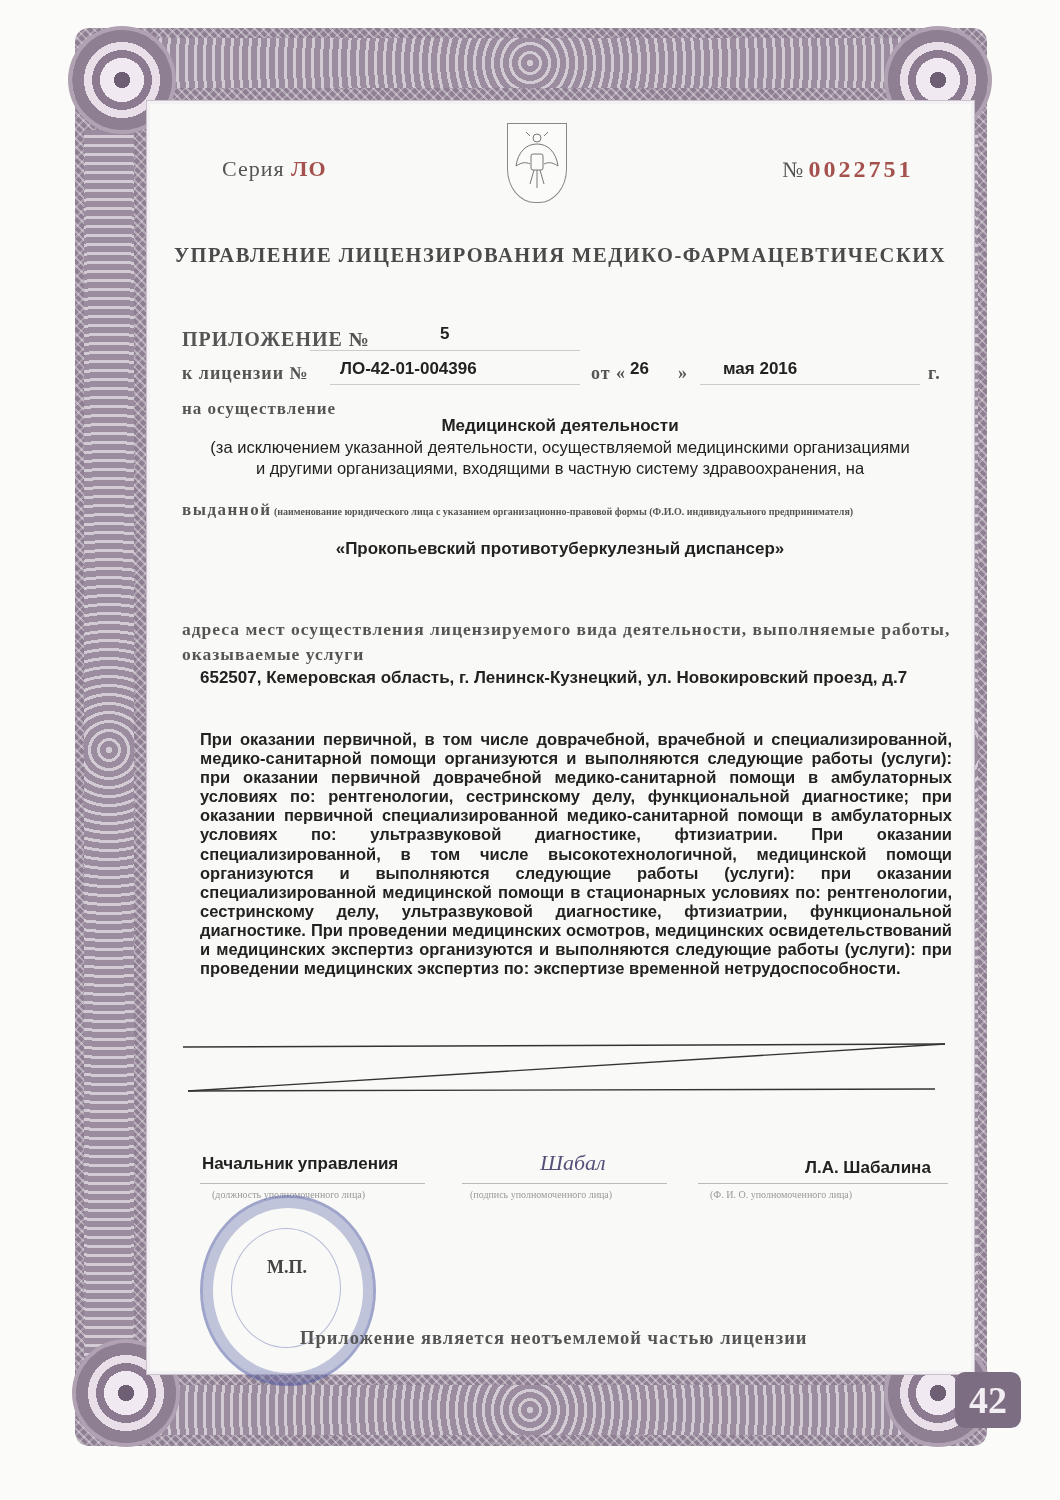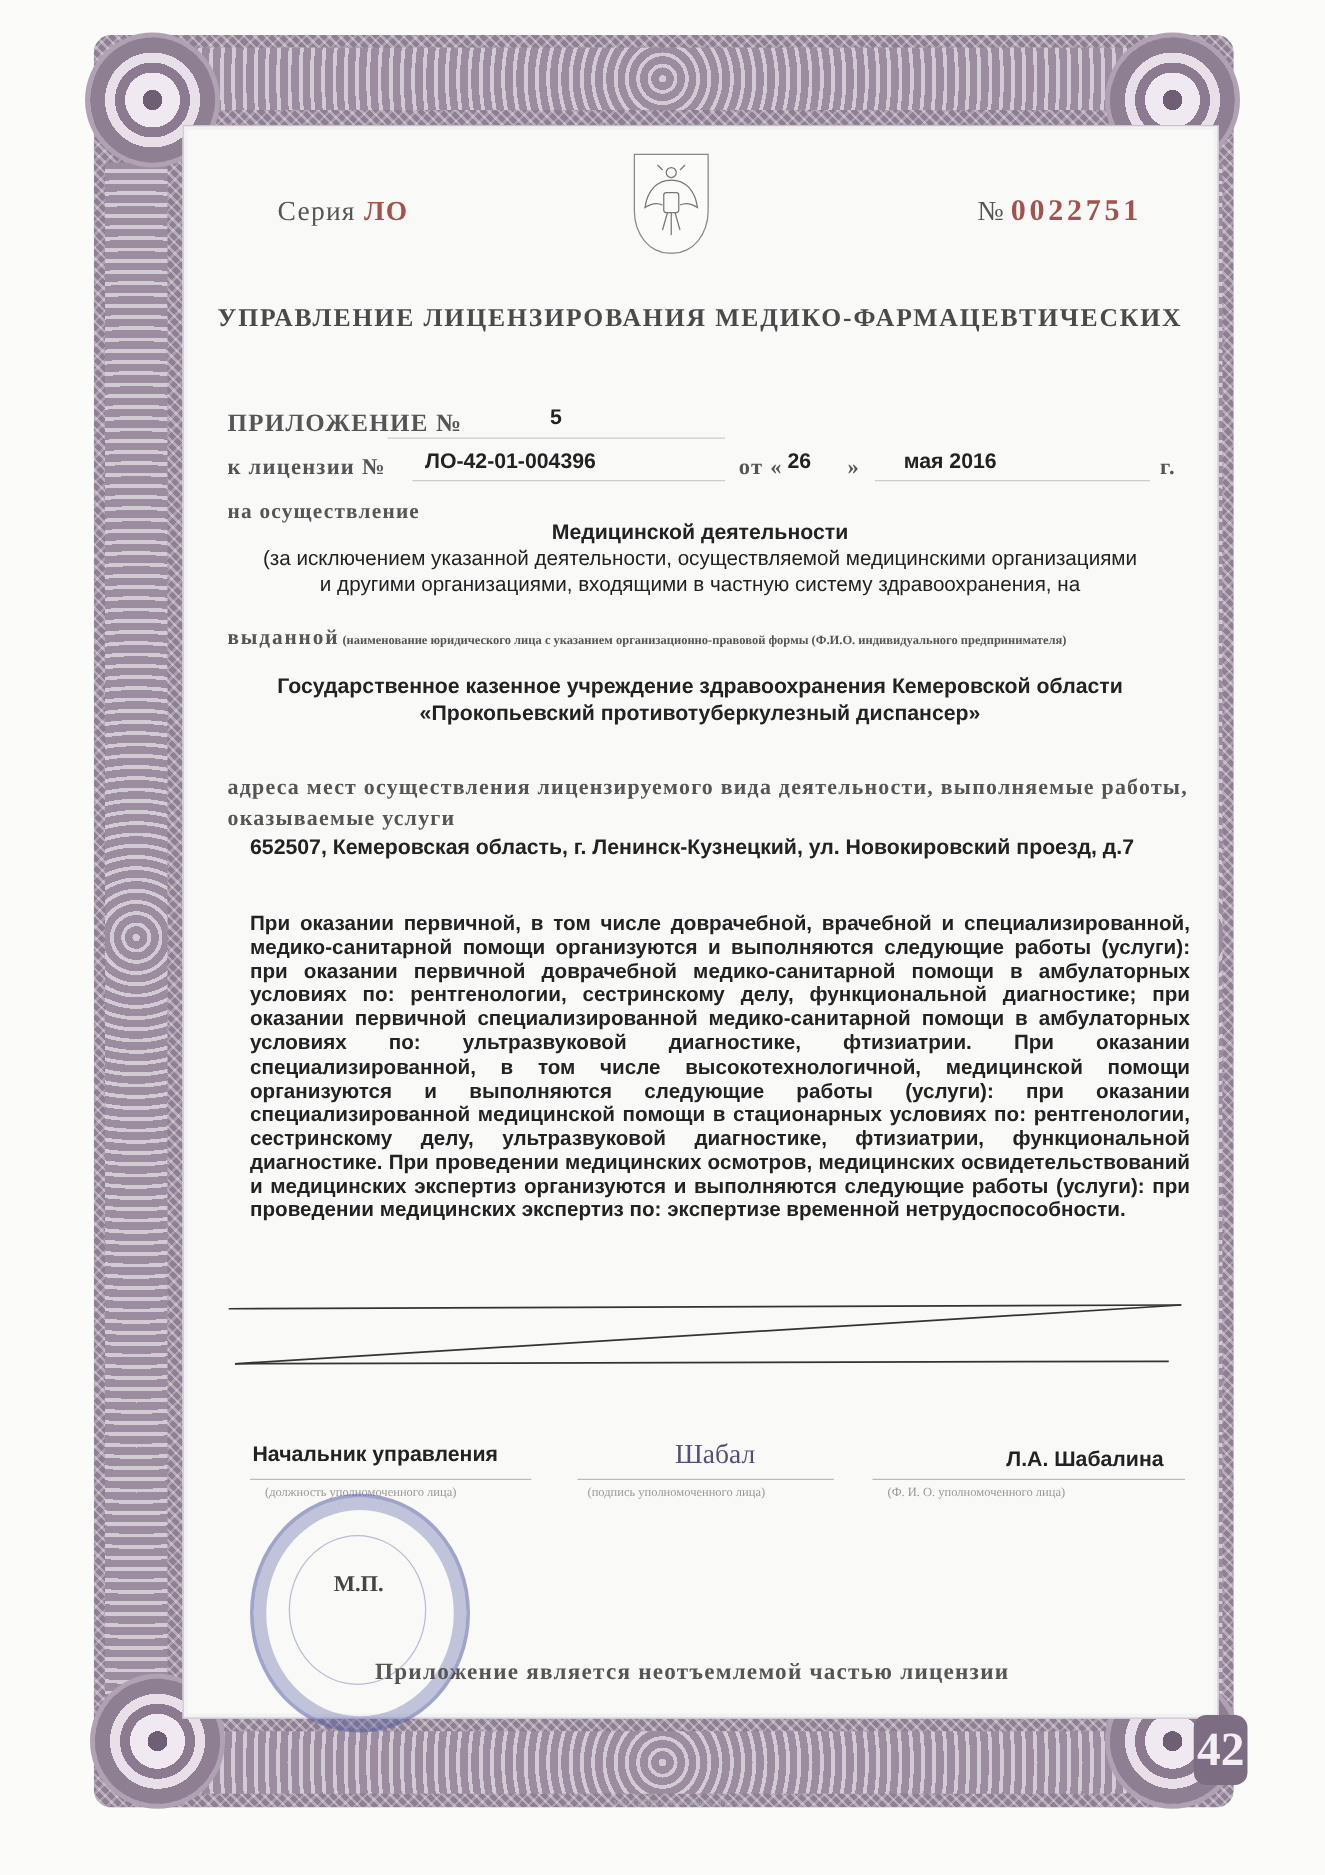--- a/index.html
+++ b/index.html
@@ -35,21 +35,21 @@
     .ros-tr { left:888px; top:30px; }
     .ros-bl { left:76px; top:1343px; }
     .ros-br { left:888px; top:1343px; }
     .inner {
       position:absolute; left:146px; top:100px; width:827px; height:1273px;
       background:#f9faf7;
       border:1px solid #c9c2cb;
       box-shadow: inset 0 0 0 3px #f3f1f3;
     }
     .page-num {
-      position:absolute; left:955px; top:1372px; width:43px; height:56px;
+      position:absolute; left:955px; top:1372px; width:66px; height:56px;
       background:#7d6d82; color:#f2eef3; border-radius:10px;
       font-family:"Liberation Serif", serif; font-size:38px; font-weight:bold;
       text-align:center; line-height:56px;
     }
     .abs { position:absolute; }
     .series { left:222px; top:156px; font-size:22px; color:#555; font-family:"Liberation Serif", serif; letter-spacing:1px; }
     .series .code { color:#a5524f; font-weight:bold; }
     .number { left:782px; top:156px; font-size:22px; color:#555; font-family:"Liberation Serif", serif; }
     .number .val { color:#a5524f; font-weight:bold; letter-spacing:3px; font-size:24px; }
     .emblem {
@@ -88,21 +88,21 @@
       left:170px; top:538px; width:780px; text-align:center; font-size:17px; font-weight:bold; color:#222; line-height:22px;
     }
     .addr-label { left:182px; top:617px; width:780px; font-size:17.5px; line-height:25px; }
     .addr-val { left:200px; top:668px; font-size:17px; font-weight:bold; color:#222; }
     .services {
       left:200px; top:730px; width:752px; font-size:16.5px; font-weight:bold; color:#222;
       line-height:19.1px; text-align:justify; text-align-last:left;
     }
     .closing-lines { left:180px; top:1038px; width:775px; height:60px; }
     .position { left:202px; top:1154px; font-size:17px; font-weight:bold; color:#222; }
-    .signature { left:540px; top:1150px; font-size:22px; color:#55507a; font-family:"Liberation Serif", serif; }
+    .signature { left:540px; top:1150px; font-size:22px; font-style:italic; color:#55507a; font-family:"Liberation Serif", serif; }
     .fio { left:805px; top:1158px; font-size:17px; font-weight:bold; color:#222; }
     .sig-line { top:1183px; border-bottom:1px solid #bbb; }
     .cap { top:1189px; font-family:"Liberation Serif", serif; font-size:10px; color:#999; }
     .stamp {
       left:200px; top:1195px; width:170px; height:185px; border-radius:50%;
       border:3px solid rgba(85,95,165,0.55);
       box-shadow: inset 0 0 0 8px rgba(255,255,255,0), inset 0 0 0 10px rgba(85,95,165,0.35);
     }
     .stamp-inner {
       position:absolute; left:28px; top:30px; width:108px; height:118px; border-radius:50%;
@@ -177,21 +177,20 @@
   <div>(за исключением указанной деятельности, осуществляемой медицинскими организациями</div>
   <div>и другими организациями, входящими в частную систему здравоохранения, на</div>
 </div>
 
 <div class="abs issued">
   <span class="big">выданной</span>
   <span>(наименование юридического лица с указанием организационно-правовой формы (Ф.И.О. индивидуального предпринимателя)</span>
 </div>
 
 <div class="abs org">
-  <div>Государственное казенное учреждение здравоохранения Кемеровской области</div>
   <div>«Прокопьевский противотуберкулезный диспансер»</div>
 </div>
 
 <div class="abs label-serif addr-label">адреса мест осуществления лицензируемого вида деятельности, выполняемые работы, оказываемые услуги</div>
 <div class="abs addr-val">652507, Кемеровская область, г. Ленинск-Кузнецкий, ул. Новокировский проезд, д.7</div>
 
 <div class="abs services">При оказании первичной, в том числе доврачебной, врачебной и специализированной, медико-санитарной помощи организуются и выполняются следующие работы (услуги): при оказании первичной доврачебной медико-санитарной помощи в амбулаторных условиях по: рентгенологии, сестринскому делу, функциональной диагностике; при оказании первичной специализированной медико-санитарной помощи в амбулаторных условиях по: ультразвуковой диагностике, фтизиатрии. При оказании специализированной, в том числе высокотехнологичной, медицинской помощи организуются и выполняются следующие работы (услуги): при оказании специализированной медицинской помощи в стационарных условиях по: рентгенологии, сестринскому делу, ультразвуковой диагностике, фтизиатрии, функциональной диагностике. При проведении медицинских осмотров, медицинских освидетельствований и медицинских экспертиз организуются и выполняются следующие работы (услуги): при проведении медицинских экспертиз по: экспертизе временной нетрудоспособности.</div>
 
 <svg class="abs closing-lines" viewBox="0 0 775 60">
   <g stroke="#333" stroke-width="1.4" fill="none">

